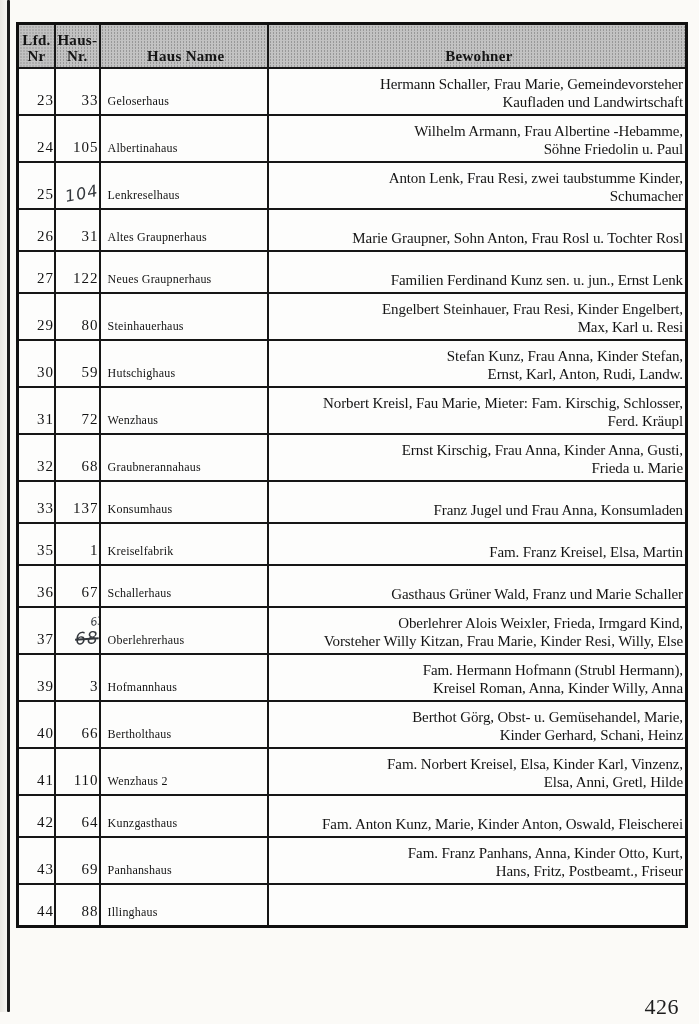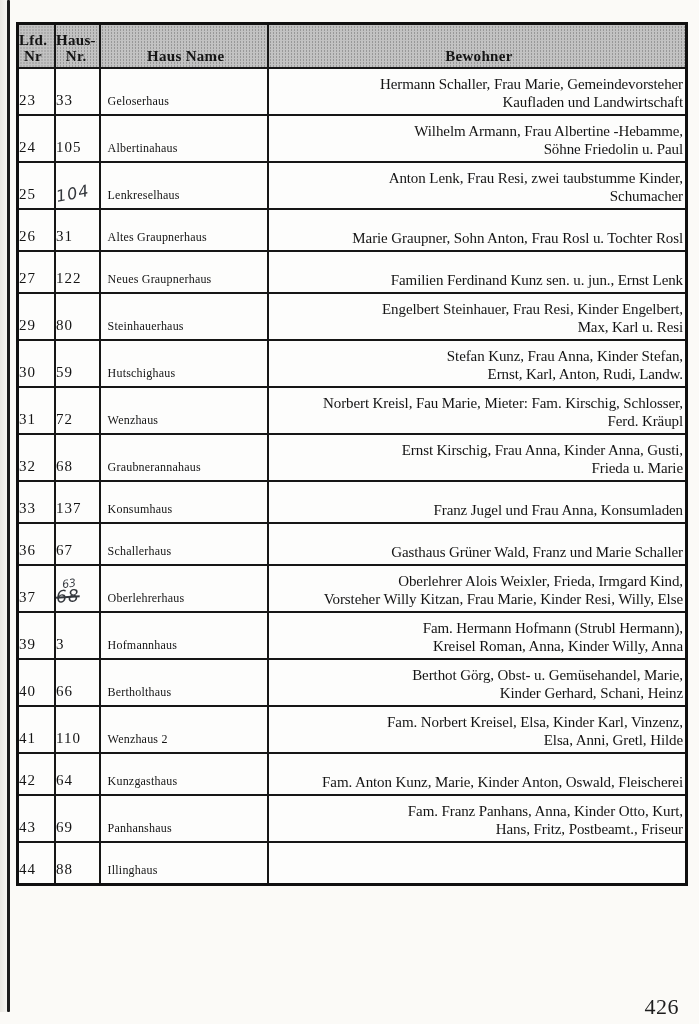--- a/index.html
+++ b/index.html
@@ -39,24 +39,24 @@
 
   thead th{
     height:37px;
     background-color:#c2c2c2;
     background-image:radial-gradient(circle,#6e6e6e 26%, rgba(0,0,0,0) 30%);
     background-size:3px 3px;
     font-weight:bold;font-size:15px;line-height:16px;
     text-align:center;padding:2px 2px 3px 6px;
     letter-spacing:.3px;
   }
-  thead th.num{text-align:right;padding-left:0;padding-right:12px;}
+  thead th.num{text-align:center;padding-left:0;padding-right:0;}
 
   td.c-lfd, td.c-nr{
-    text-align:left;font-size:15px;padding-bottom:5px;
+    text-align:right;font-size:15px;padding-bottom:5px;
     letter-spacing:1px;
   }
   td.c-name{
     font-size:12px;padding:0 2px 5px 7px;letter-spacing:.2px;
     white-space:nowrap;
   }
   td.c-bew{
     font-size:15px;line-height:17.5px;
     padding:1px 2px 3px 6px;letter-spacing:-0.1px;
     white-space:nowrap;
@@ -204,20 +204,28 @@
   </tr>
       <tr class="h1">
     <td class="c-lfd">33</td>
     <td class="c-nr">137</td>
     <td class="c-name">Konsumhaus</td>
     <td class="c-bew">
           <div>Franz Jugel und Frau Anna, Konsumladen</div>
         </td>
   </tr>
       <tr class="h1">
+    <td class="c-lfd">35</td>
+    <td class="c-nr">1</td>
+    <td class="c-name">Kreiselfabrik</td>
+    <td class="c-bew">
+          <div>Fam. Franz Kreisel, Elsa, Martin</div>
+        </td>
+  </tr>
+      <tr class="h1">
     <td class="c-lfd">36</td>
     <td class="c-nr">67</td>
     <td class="c-name">Schallerhaus</td>
     <td class="c-bew">
           <div>Gasthaus Grüner Wald, Franz und Marie Schaller</div>
         </td>
   </tr>
       <tr class="h2">
     <td class="c-lfd">37</td>
     <td class="c-nr"><span class="hand-above">63</span><span class="hand struck">68</span></td>

